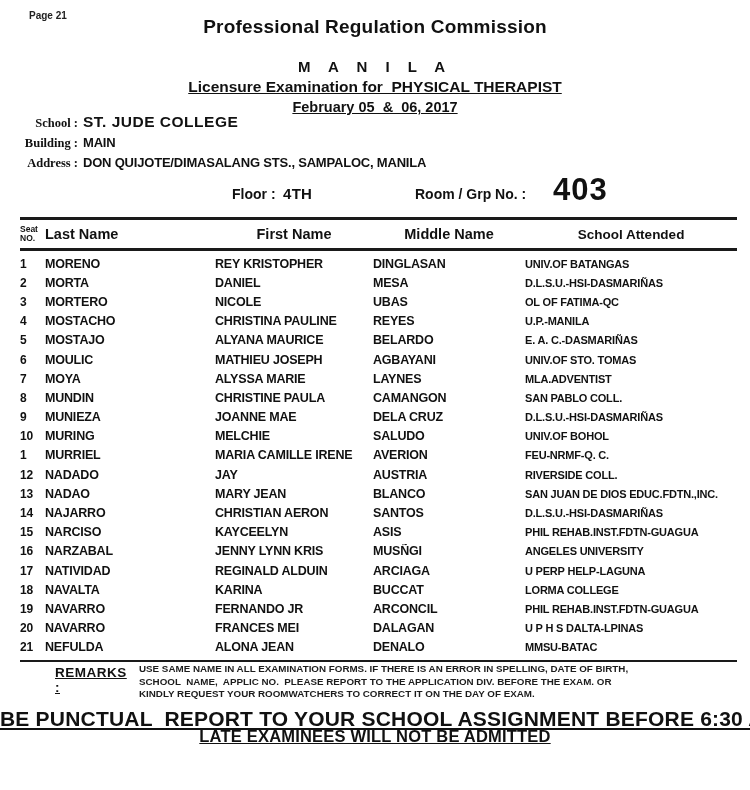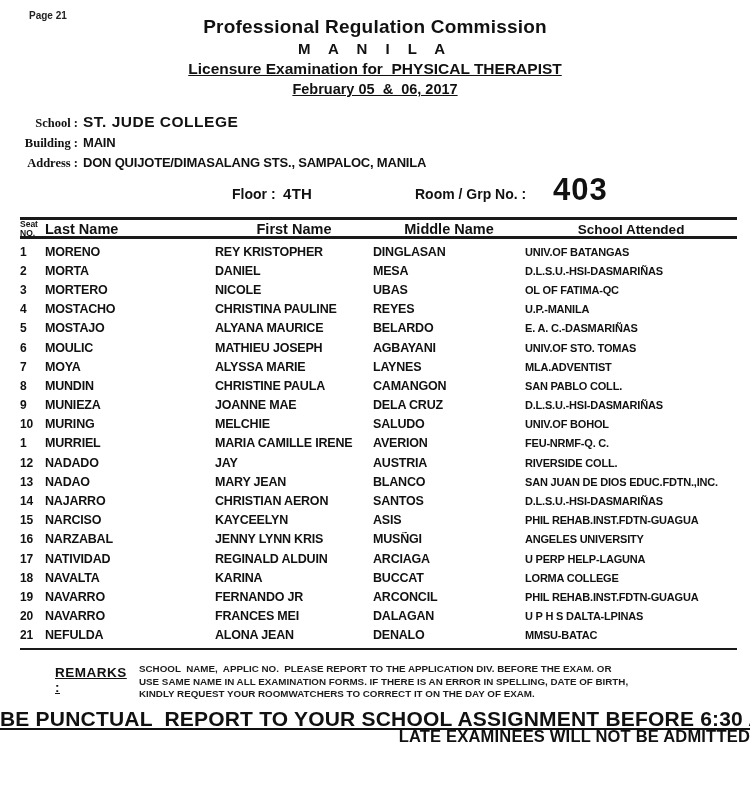--- a/index.html
+++ b/index.html
@@ -11,21 +11,21 @@
   }
   .pre { white-space:pre; }
 
   
   .page-label {
     position:absolute; top:10px; left:29px;
     font-size:10px; font-weight:bold; color:#222;
   }
   .doc-header { position:absolute; top:16px; left:0; width:100%; text-align:center; }
   .doc-title { font-size:19px; font-weight:bold; letter-spacing:0.2px; }
-  .doc-city  { font-size:15px; font-weight:bold; letter-spacing:7px; margin-top:2px; }
+  .doc-city  { font-size:15px; font-weight:bold; letter-spacing:7px; margin-top:20px; }
   .doc-exam  { font-size:15.5px; font-weight:bold; text-decoration:underline; margin-top:3px; }
   .doc-date  { font-size:14.5px; font-weight:bold; text-decoration:underline; margin-top:3px; }
 
   
   .info { position:absolute; top:113px; left:0; width:100%; }
   .info-row { display:flex; align-items:baseline; margin-bottom:2px; }
   .info-label {
     width:78px; text-align:right; flex:0 0 78px;
     font-family:"Liberation Serif", serif;
     font-size:12.5px; font-weight:bold;
@@ -45,21 +45,21 @@
   .floor-value { position:absolute; left:283px; top:7px; font-size:15px; font-weight:bold; letter-spacing:0.3px; }
   .room-label  { position:absolute; left:415px; top:8px; font-size:14px; font-weight:bold; }
   .room-value  { position:absolute; left:553px; top:-6px; font-size:31px; font-weight:bold; letter-spacing:1px; }
 
   
   .table-wrap { position:absolute; top:217px; left:20px; width:717px; }
   .rule-top, .rule-mid { border-top:3px solid #1a1a1a; }
   .rule-bottom { border-top:2px solid #1a1a1a; }
   .thead {
     display:grid; grid-template-columns:25px 170px 158px 152px 1fr;
-    align-items:center; height:16px;
+    align-items:center; height:28px;
   }
   .h-seat { font-size:8.5px; font-weight:bold; line-height:9px; }
   .h-last, .h-first, .h-middle { font-size:14.5px; font-weight:bold; }
   .h-first, .h-middle { text-align:center; }
   .h-school { font-size:13.5px; font-weight:bold; text-align:center; }
   .tbody { padding-top:3px; padding-bottom:3px; }
   .trow {
     display:grid; grid-template-columns:25px 170px 158px 152px 1fr;
     height:19.2px; align-items:center;
   }
@@ -76,22 +76,22 @@
   }
   .remarks-lines { margin-left:6px; }
   .remarks-lines div {
     font-size:9.8px; font-weight:bold; line-height:12.5px; color:#1c1c1c;
   }
   .punctual {
     position:absolute; top:707px; left:0; width:100%; text-align:center;
     font-size:21px; font-weight:bold; text-decoration:underline; letter-spacing:0.2px;
   }
   .late {
-    position:absolute; top:727px; left:0; width:100%; text-align:right;
-    font-size:16.5px; font-weight:bold; letter-spacing:0.2px;
+    position:absolute; top:727px; left:0; width:100%; text-align:center;
+    font-size:16.5px; font-weight:bold; text-decoration:underline; letter-spacing:0.2px;
   }
 </style>
 </head>
 <body>
 
 <div class="page-label">Page 21</div>
 
 <div class="doc-header">
   <div class="doc-title">Professional Regulation Commission</div>
   <div class="doc-city">M A N I L A</div>
@@ -282,20 +282,20 @@
         <span class="c-middle">DENALO</span>
         <span class="c-school">MMSU-BATAC</span>
       </div>
     </div>
   <div class="rule-bottom"></div>
 </div>
 
 <div class="remarks">
   <div class="remarks-label">REMARKS :</div>
   <div class="remarks-lines">
+    <div class="pre">USE SAME NAME IN ALL EXAMINATION FORMS. IF THERE IS AN ERROR IN SPELLING, DATE OF BIRTH,</div>
     <div class="pre">SCHOOL  NAME,  APPLIC NO.  PLEASE REPORT TO THE APPLICATION DIV. BEFORE THE EXAM. OR</div>
-    <div class="pre">USE SAME NAME IN ALL EXAMINATION FORMS. IF THERE IS AN ERROR IN SPELLING, DATE OF BIRTH,</div>
     <div class="pre">KINDLY REQUEST YOUR ROOMWATCHERS TO CORRECT IT ON THE DAY OF EXAM.</div>
   </div>
 </div>
 
 <div class="punctual pre">BE PUNCTUAL  REPORT TO YOUR SCHOOL ASSIGNMENT BEFORE 6:30 AM.</div>
 <div class="late pre">LATE EXAMINEES WILL NOT BE ADMITTED</div>
 
 </body></html>

